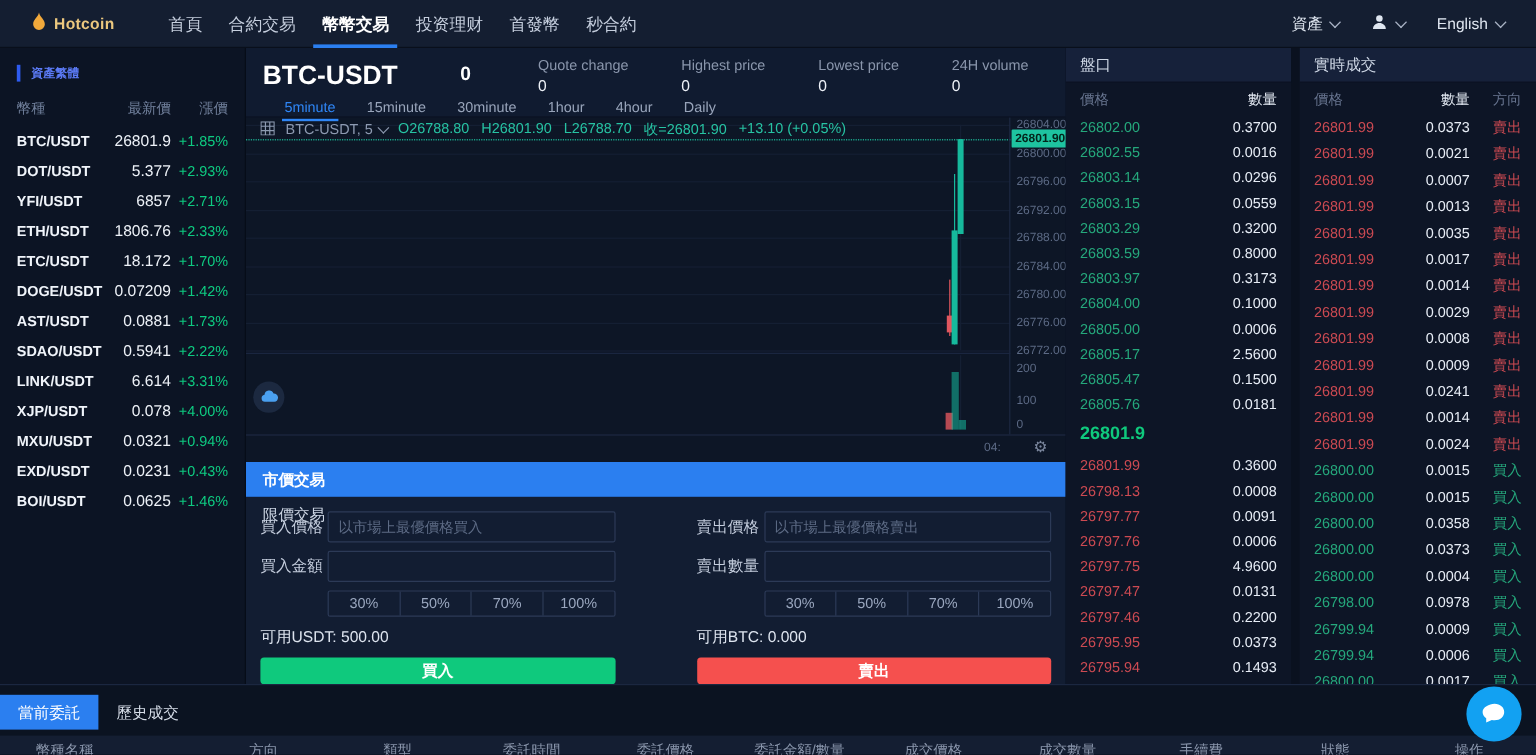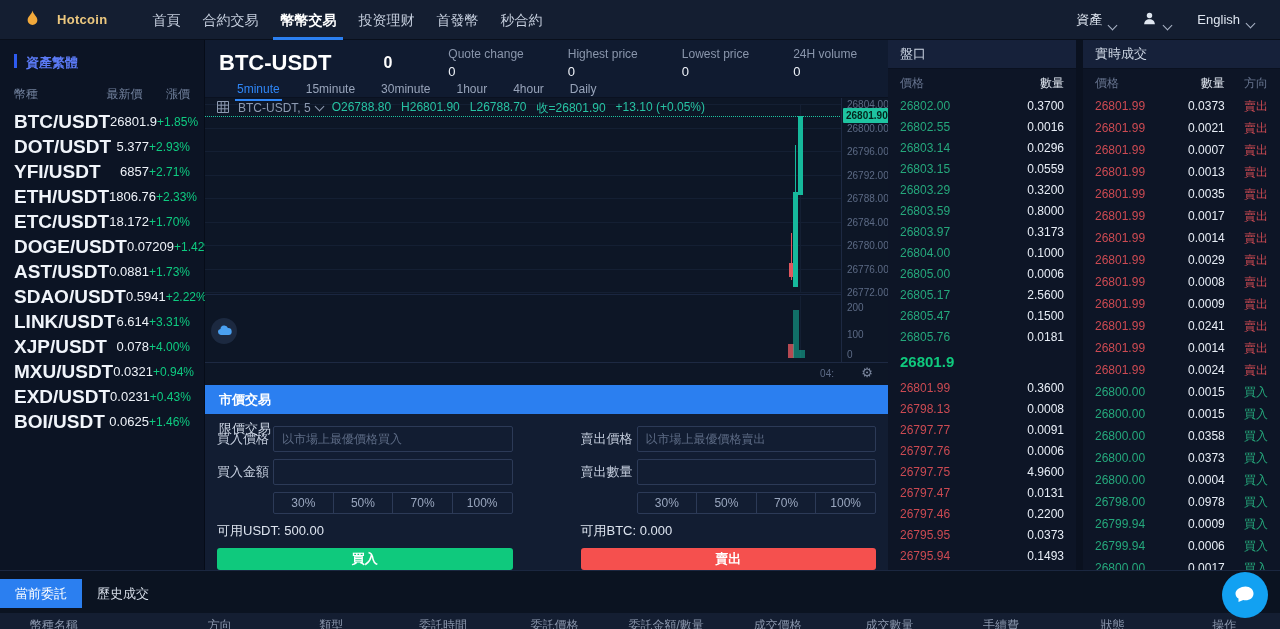--- a/index.html
+++ b/index.html
@@ -2,42 +2,42 @@
 <html><head>
 <meta charset="utf-8">
 <style>
   html,body{margin:0;padding:0;background:#05080f;}
   .app{position:relative;width:1280px;height:629px;overflow:hidden;background:#0a111f;
        font-family:"Liberation Sans",sans-serif;color:#e8edf5;font-size:13px;}
   
   .navbar{position:absolute;left:0;top:0;width:1280px;height:40px;background:#141e31;
           border-bottom:1px solid #090f1b;display:flex;align-items:center;box-sizing:border-box;
           padding:0 26px;z-index:6;}
-  .brand{display:flex;align-items:center;gap:18px;margin-right:34px;cursor:pointer;}
+  .brand{display:flex;align-items:center;gap:6px;margin-right:34px;cursor:pointer;}
   .brand b{color:#ecc87f;font-size:13px;letter-spacing:.3px;}
   .nav-items{display:flex;height:40px;}
   .nav-item{position:relative;line-height:40px;padding:0 11px;color:#c6cfde;font-size:14px;cursor:pointer;}
   .nav-item.active{color:#fff;font-weight:bold;}
   .nav-item.active::after{content:"";position:absolute;left:4px;right:4px;bottom:0;height:3px;background:#2b7ff0;}
   .nav-right{margin-left:auto;display:flex;align-items:center;gap:26px;color:#dfe6f0;font-size:13px;}
-  .nav-drop{display:flex;align-items:flex-end;cursor:pointer;}
+  .nav-drop{display:flex;align-items:center;cursor:pointer;}
   .chev{width:6px;height:6px;border-right:1.4px solid #aab4c6;border-bottom:1.4px solid #aab4c6;
         transform:rotate(45deg);display:inline-block;margin-left:7px;margin-top:-3px;}
   
   .sidebar{position:absolute;left:0;top:40px;width:205px;height:530px;background:#0c1424;
            border-right:1px solid #060c18;box-sizing:border-box;}
   .sb-title{display:flex;align-items:flex-start;padding:14px 14px 8px 14px;color:#5c7bf7;
-            font-size:13px;font-weight:bold;}
+            font-size:10px;font-weight:bold;}
   .sb-title .bar{width:3px;height:14px;background:#2e5bf0;margin-right:9px;}
   .pair-head{display:flex;padding:6px 14px;color:#71809c;font-size:12px;}
   .pair-row{display:flex;padding:0 14px;height:25px;align-items:center;cursor:pointer;}
   .c-name{flex:1.5;text-align:left;}
   .c-price{flex:1.2;text-align:right;}
   .c-chg{flex:1;text-align:right;}
-  .pair-row .c-name{color:#f0f4fa;font-weight:bold;font-size:19px;}
+  .pair-row .c-name{color:#f0f4fa;font-weight:bold;font-size:12px;}
   .pair-row .c-price{color:#eef2f8;font-size:13px;}
   .pair-row .c-chg{color:#0ecb81;font-size:12px;}
   
   .center{position:absolute;left:205px;top:40px;width:683px;height:530px;background:#0d1626;}
   .mh{height:58px;background:#101b30;border-bottom:1px solid #0a1120;box-sizing:border-box;}
   .mh-top{display:flex;align-items:center;height:38px;padding:4px 14px 0 14px;}
   .mh-symbol{font-size:22px;font-weight:bold;color:#fff;margin-right:52px;}
   .mh-price{font-size:16px;font-weight:bold;color:#fff;margin-right:56px;}
   .mh-stats{display:flex;gap:44px;}
   .stat{display:flex;flex-direction:column;gap:3px;}

